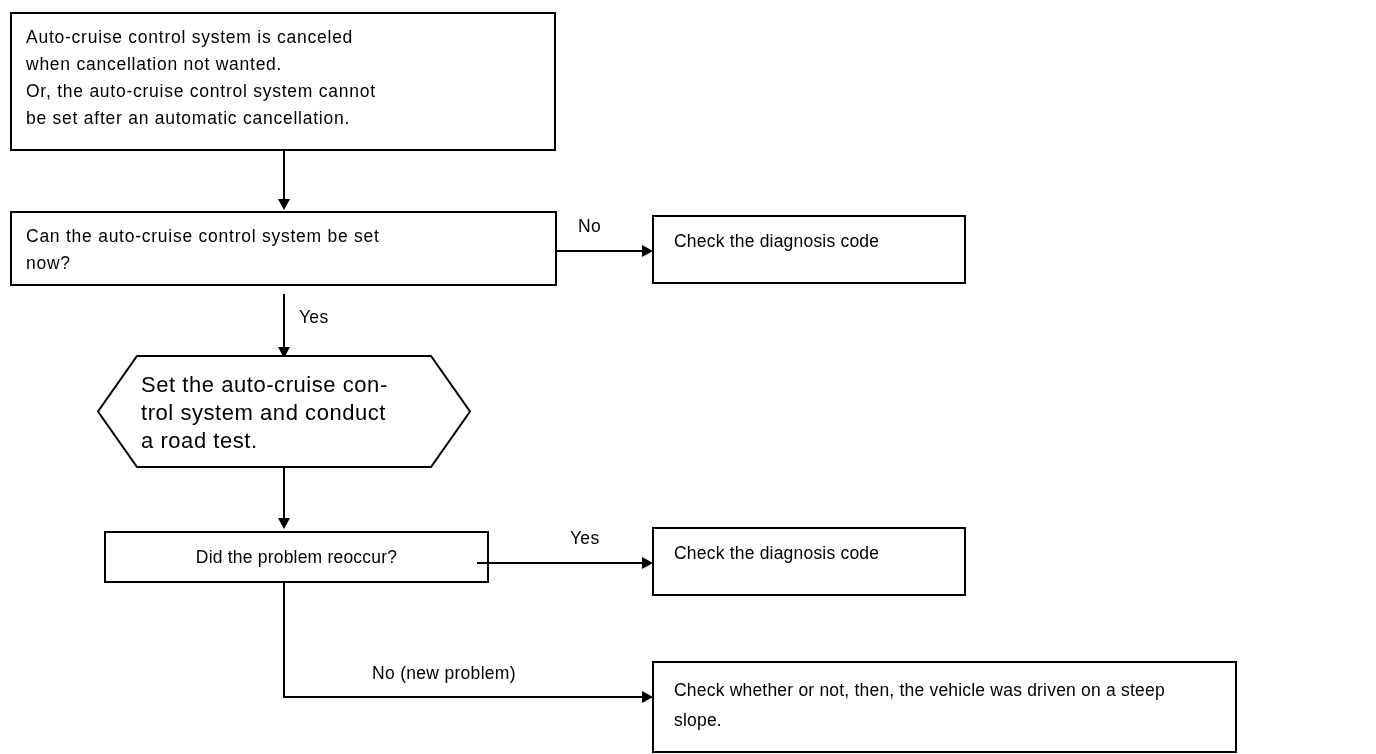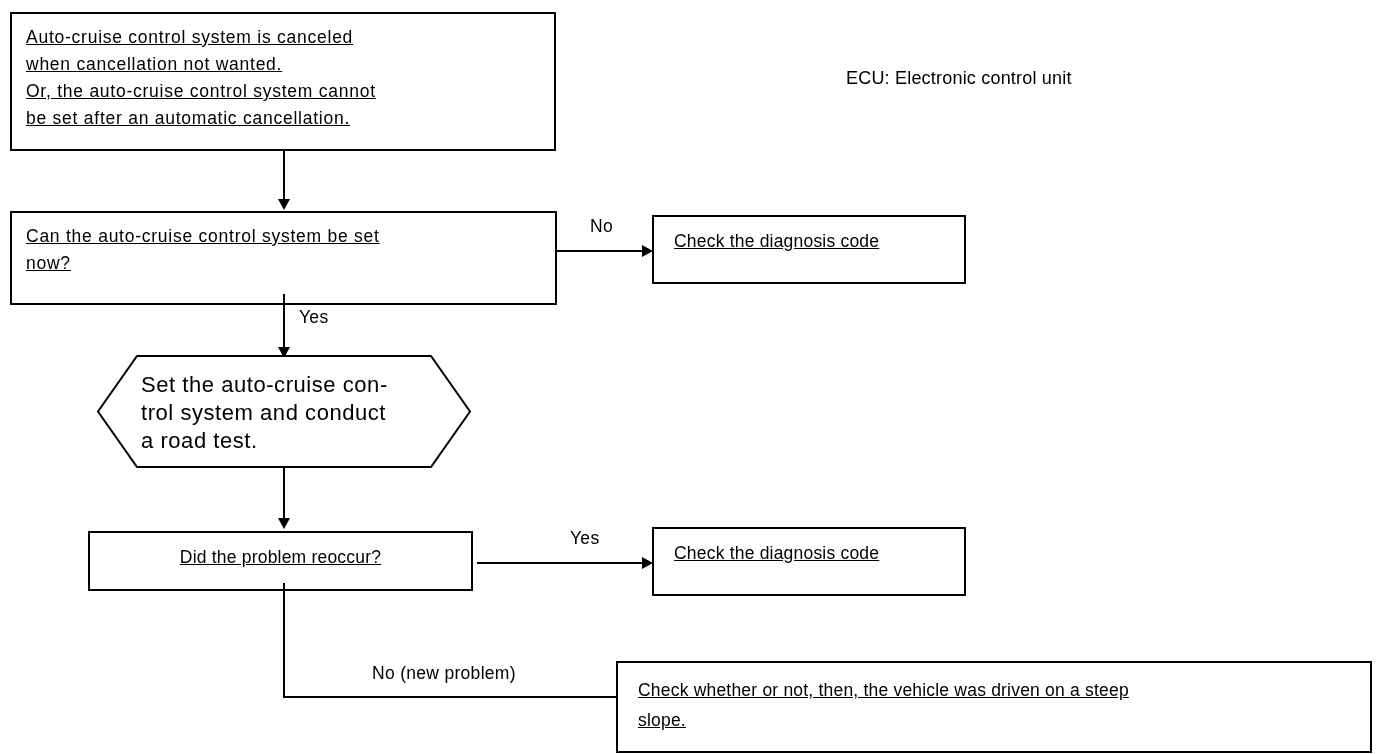--- a/index.html
+++ b/index.html
@@ -28,21 +28,20 @@
   .node .txt {
     position: absolute;
     left: 14px;
     right: 10px;
     top: 10px;
     font-size: 17.5px;
     line-height: 27px;
     color: #000000;
     white-space: pre-line;
     letter-spacing: 0.2px;
-    text-decoration: underline;
   }
   .node.spaced .txt {
     letter-spacing: 0.75px;
   }
   .node.centered .txt {
     text-align: center;
     left: 10px;
     right: 10px;
   }
   
@@ -107,40 +106,39 @@
     color: #000000;
     white-space: nowrap;
     letter-spacing: 0.2px;
   }
 </style>
 </head>
 <body>
 
 <div id="canvas">
 
-  <div class="legend" style="left:846px; top:68px;">ECU: Electronic control unit</div>
 
   <div class="node rect spaced" style="left:10px; top:12px; width:546px; height:139px;">
     <div class="txt">Auto-cruise  control  system  is  canceled
 when cancellation not wanted.
 Or, the  auto-cruise  control  system  cannot
 be set after an automatic cancellation.</div>
   </div>
 
   <div class="vline" style="left:283px; top:151px; height:50px;"></div>
   <div class="arrow-down" style="left:278px; top:199px;"></div>
 
-  <div class="node rect spaced" style="left:10px; top:211px; width:547px; height:94px;">
+  <div class="node rect spaced" style="left:10px; top:211px; width:547px; height:75px;">
     <div class="txt">Can the  auto-cruise  control  system  be  set
 now?</div>
   </div>
 
   <div class="hline" style="left:557px; top:250px; width:88px;"></div>
   <div class="arrow-right" style="left:642px; top:245px;"></div>
-  <div class="edge-label" style="left:578px; top:216px;margin-left:12px;">No</div>
+  <div class="edge-label" style="left:578px; top:216px;">No</div>
 
   <div class="node rect" style="left:652px; top:215px; width:314px; height:69px;">
     <div class="txt" style="top:11px; left:20px;">Check the diagnosis code</div>
   </div>
 
   <div class="vline" style="left:283px; top:294px; height:58px;"></div>
   <div class="arrow-down" style="left:278px; top:347px;"></div>
   <div class="edge-label" style="left:299px; top:307px;">Yes</div>
 
   <div class="hex" style="left:97px; top:355px; width:374px; height:113px;">
@@ -148,35 +146,35 @@
       <polygon points="40,1 334,1 373,56.5 334,112 40,112 1,56.5" fill="#ffffff" stroke="#000000" stroke-width="2"></polygon>
     </svg>
     <div class="hextxt">Set the  auto-cruise con-
 trol system and conduct
 a road test.</div>
   </div>
 
   <div class="vline" style="left:283px; top:468px; height:56px;"></div>
   <div class="arrow-down" style="left:278px; top:518px;"></div>
 
-  <div class="node rect centered" style="left:88px; top:531px; width:385px; height:60px;">
+  <div class="node rect centered" style="left:104px; top:531px; width:385px; height:52px;">
     <div class="txt" style="top:11px;">Did the problem reoccur?</div>
   </div>
 
   <div class="hline" style="left:477px; top:562px; width:168px;"></div>
   <div class="arrow-right" style="left:642px; top:557px;"></div>
   <div class="edge-label" style="left:570px; top:528px;">Yes</div>
 
   <div class="node rect" style="left:652px; top:527px; width:314px; height:69px;">
     <div class="txt" style="top:11px; left:20px;">Check the diagnosis code</div>
   </div>
 
   <div class="vline" style="left:283px; top:583px; height:115px;"></div>
   <div class="hline" style="left:283px; top:696px; width:362px;"></div>
   <div class="arrow-right" style="left:642px; top:691px;"></div>
   <div class="edge-label" style="left:372px; top:663px;">No (new problem)</div>
 
-  <div class="node rect" style="left:616px; top:661px; width:756px; height:92px;">
+  <div class="node rect" style="left:652px; top:661px; width:585px; height:92px;">
     <div class="txt" style="top:12px; left:20px; line-height:30px;">Check whether or not, then, the vehicle was driven on a steep
 slope.</div>
   </div>
 
 </div>
 
 </body></html>

